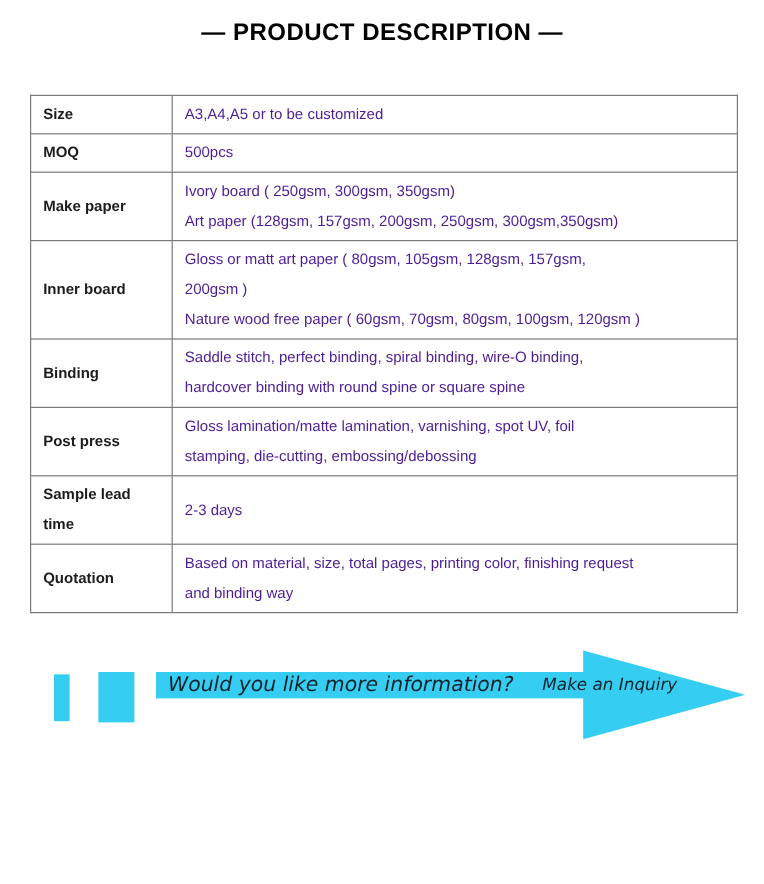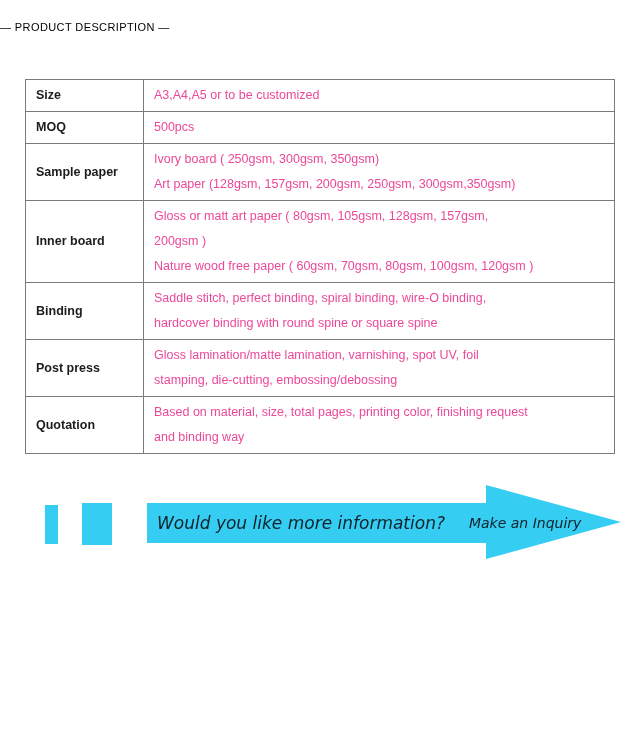--- a/index.html
+++ b/index.html
@@ -7,38 +7,38 @@
     margin: 0;
     padding: 0;
     background: #ffffff;
     width: 637px;
     height: 737px;
     font-family: "Liberation Sans", sans-serif;
     overflow: hidden;
   }
   .page-title {
     margin-top: 18px;
-    text-align: left;
-    font-size: 11px;
+    text-align: center;
+    font-size: 20px;
     line-height: 19px;
-    font-weight: normal;
+    font-weight: bold;
     color: #000000;
     letter-spacing: 0.4px;
   }
   table.product-table {
     border-collapse: collapse;
     table-layout: fixed;
     margin: 42px 12px 0 25px;
     width: 589px;
   }
   table.product-table td {
     border: 1px solid #7a7a7a;
     font-size: 12.5px;
     line-height: 25px;
-    color: #ec4899;
+    color: #4c1d95;
     padding: 3px 8px 3px 10px;
     vertical-align: middle;
     white-space: pre-line;
     overflow: hidden;
   }
   table.product-table td.label {
     font-weight: bold;
     color: #1c1c1c;
   }
   .banner {
@@ -48,24 +48,24 @@
     width: 637px;
   }
   .banner .bar {
     position: absolute;
     background: #35cef2;
   }
   .banner .bar-small { left: 45px; top: 26px; width: 13px; height: 39px; }
   .banner .bar-large { left: 82px; top: 24px; width: 30px; height: 42px; }
   .banner .arrow-body {
     position: absolute;
-    left: 147px;
+    left: 130px;
     top: 24px;
     width: 353px;
-    height: 40px;
+    height: 22px;
     background: #35cef2;
     display: flex;
     align-items: center;
     padding-left: 10px;
     z-index: 2;
     white-space: nowrap;
     cursor: pointer;
     text-align: center;
   }
   .banner .arrow-head {
@@ -106,41 +106,46 @@
   <tbody>
     <tr>
       <td class="label">Size</td>
       <td class="value">A3,A4,A5 or to be customized</td>
     </tr>
     <tr>
       <td class="label">MOQ</td>
       <td class="value">500pcs</td>
     </tr>
     <tr>
-      <td class="label">Sample paper</td>
+      <td class="label">Make paper</td>
       <td class="value">Ivory board ( 250gsm, 300gsm, 350gsm)
 Art paper (128gsm, 157gsm, 200gsm, 250gsm, 300gsm,350gsm)</td>
     </tr>
     <tr>
       <td class="label">Inner board</td>
       <td class="value">Gloss or matt art paper ( 80gsm, 105gsm, 128gsm, 157gsm,
 200gsm )
 Nature wood free paper ( 60gsm, 70gsm, 80gsm, 100gsm, 120gsm )</td>
     </tr>
     <tr>
       <td class="label">Binding</td>
       <td class="value">Saddle stitch, perfect binding, spiral binding, wire-O binding,
 hardcover binding with round spine or square spine</td>
     </tr>
     <tr>
       <td class="label">Post press</td>
       <td class="value">Gloss lamination/matte lamination, varnishing, spot UV, foil
 stamping, die-cutting, embossing/debossing</td>
     </tr>
     <tr>
+      <td class="label">Sample lead
+time</td>
+      <td class="value">2-3 days</td>
+    </tr>
+    <tr>
       <td class="label">Quotation</td>
       <td class="value">Based on material, size, total pages, printing color, finishing request
 and binding way</td>
     </tr>
   </tbody>
 </table>
 
 <div class="banner">
   <div class="bar bar-small"></div>
   <div class="bar bar-large"></div>

